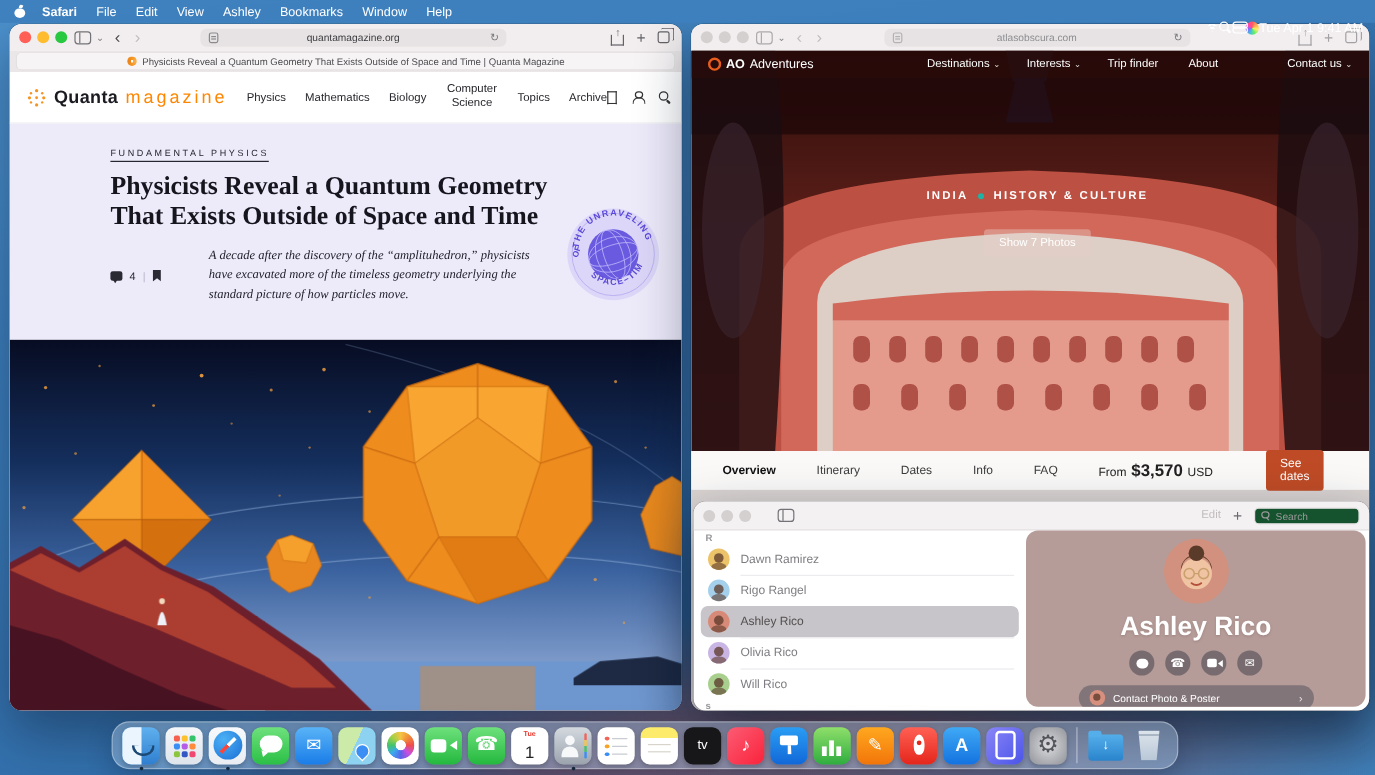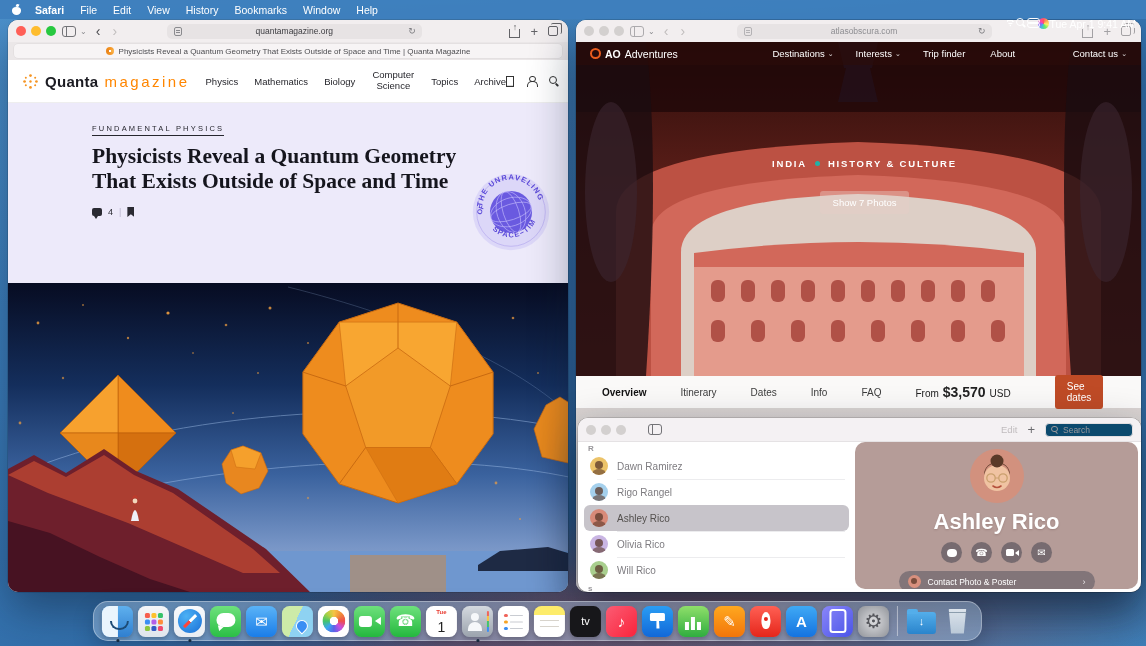--- a/index.html
+++ b/index.html
@@ -115,21 +115,21 @@
   .btn-rust{background:#bf4b26;color:#fff;font-size:10px;padding:6px 12px;border-radius:3px;margin-left:10px;}
   .btn-ghost{background:#fff;color:#222;font-size:10px;padding:5px 12px;border-radius:3px;border:1px solid #ccc;margin-left:8px;}
   .ao-below{height:198px;background:linear-gradient(#d9d3d1,#cfc9c8);}
 
   
   #win-contacts{left:578px;top:418px;width:563px;height:174px;border-radius:10px;background:#fff;z-index:20;}
   .ct-header{height:24px;display:flex;align-items:center;background:#f4f1f3;padding:0 8px;gap:8px;border-bottom:1px solid #e5e2e4;}
   .ct-right{margin-left:auto;display:flex;align-items:center;gap:10px;}
   .ct-edit{font-size:9.5px;color:#c0bcbe;}
   .ct-plus{font-size:13px;color:#6b6b6f;}
-  .ct-search{width:88px;height:14px;background:#0c4a6e;border:1px solid #e2dfe1;border-radius:4px;display:flex;align-items:center;gap:4px;padding:0 5px;color:#9a989b;font-size:8.5px;text-align:center;}
+  .ct-search{width:88px;height:14px;background:#14532d;border:1px solid #e2dfe1;border-radius:4px;display:flex;align-items:center;gap:4px;padding:0 5px;color:#9a989b;font-size:8.5px;text-align:center;}
   .i-mag-g{width:8px;height:8px;position:relative;flex:none;}
   .i-mag-g::before{content:"";position:absolute;left:0;top:0;width:4.5px;height:4.5px;border:1.1px solid #9a989b;border-radius:50%;}
   .i-mag-g::after{content:"";position:absolute;left:5px;top:5px;width:1.2px;height:3px;background:#9a989b;border-radius:1px;transform:rotate(-45deg);}
   .ct-body{position:relative;height:150px;}
   .ct-list{position:absolute;left:0;top:0;bottom:0;width:277px;padding:1px 6px 0 6px;overflow:hidden;}
   .ct-sec{font-size:8px;color:#98969a;font-weight:700;margin:1px 0 0 4px;}
   .ct-row{height:26px;display:flex;align-items:center;gap:9px;padding:0 6px;border-radius:6px;position:relative;}
   .ct-row + .ct-row::before{content:"";position:absolute;left:33px;right:4px;top:0;height:1px;background:#ececee;}
   .ct-row.selected{background:#c7c4ca;} .ct-row.selected::before{display:none;}
   .ct-name{font-size:10px;color:#7e7c80;}
@@ -232,21 +232,21 @@
 </style>
 </head>
 <body>
 
 <div class="desktop">
 
   <div class="menubar">
     <span class="apple-logo"></span>
     <span style="display:contents">
       
-    <span class="mi bold">Safari</span><span class="mi">File</span><span class="mi">Edit</span><span class="mi">View</span><span class="mi">History</span><span class="mi">Bookmarks</span><span class="mi">Window</span><span class="mi">Help</span></span>
+    <span class="mi bold">Safari</span><span class="mi">File</span><span class="mi">Edit</span><span class="mi">View</span><span class="mi">Ashley</span><span class="mi">Bookmarks</span><span class="mi">Window</span><span class="mi">Help</span></span>
     <span class="mb-right">
       <span class="i-wifi"></span>
       <span class="i-mag"></span>
       <span class="i-cc"></span>
       <span class="i-siri"></span>
       <span class="clock">Tue Apr 1  9:41 AM</span>
     </span>
   </div>
 
   <div class="window" id="win-quanta">
@@ -314,20 +314,21 @@
     <div class="q-article">
       <span class="q-cat">FUNDAMENTAL PHYSICS</span>
       <div class="q-title">Physicists Reveal a Quantum Geometry That Exists Outside of Space and Time</div>
       <div class="q-meta-row">
         <span class="q-meta">
           <span class="i-comment"></span>
           <span>4</span>
           <span class="sep">|</span>
           <span class="i-bmk-s"></span>
         </span>
+        <div class="q-dek">A decade after the discovery of the “amplituhedron,” physicists have excavated more of the timeless geometry underlying the standard picture of how particles move.</div>
       </div>
       <svg class="q-badge" viewBox="0 0 100 100">
         <defs>
           <path id="arcTop" d="M14,54 A37,37 0 1 1 86,54"></path>
           <path id="arcBot" d="M18,60 A34,34 0 0 0 82,60"></path>
         </defs>
         <circle cx="50" cy="50" r="49" fill="#dcd7f8"></circle>
         <circle cx="50" cy="50" r="44" fill="none" stroke="#b9aff0" stroke-width="1"></circle>
         <circle cx="50" cy="50" r="27" fill="#6a5ae0"></circle>
         <g stroke="#cfc8ff" stroke-width=".8" fill="none" opacity=".85">

